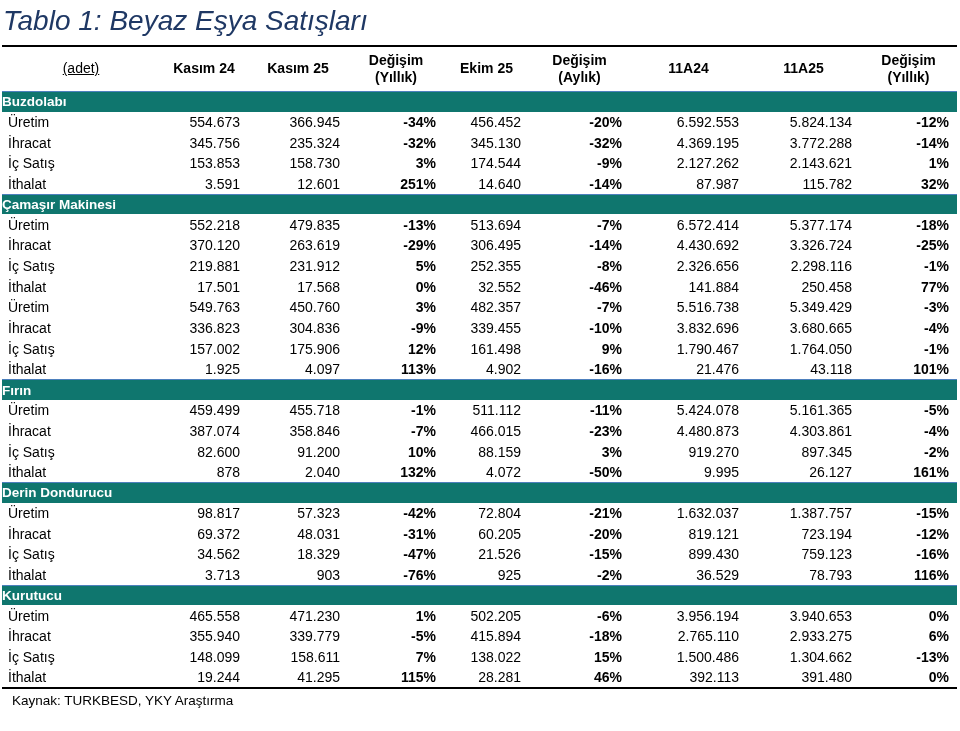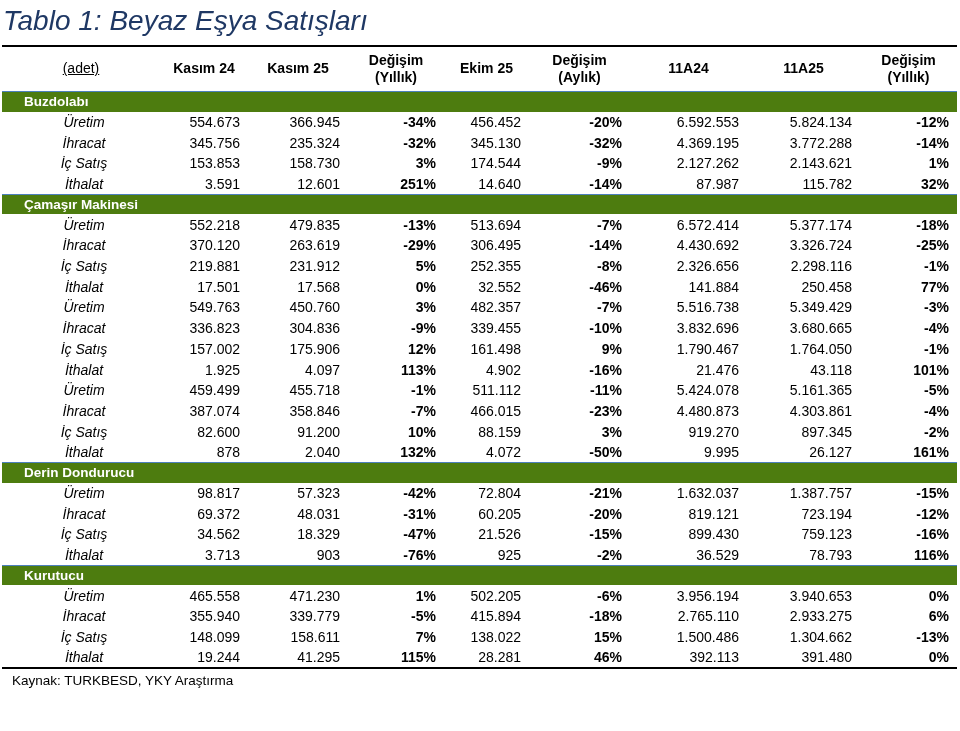--- a/index.html
+++ b/index.html
@@ -45,29 +45,29 @@
   thead th.unit-col { font-weight: normal; text-decoration: underline; }
 
   tbody td {
     font-size: 14px;
     height: 20.7px;
     padding: 0;
     vertical-align: middle;
     background: #ffffff;
   }
   tr.section-row td {
-    background: #4d7c0f;
+    background: #0f766e;
     border-top: 1px solid #4d80bd;
     color: #ffffff;
     font-weight: bold;
     font-size: 13.5px;
-    padding-left: 22px;
+    padding-left: 0;
     height: 20px;
   }
-  td.row-label { padding-left: 6px; text-align: center; font-style: italic; }
+  td.row-label { padding-left: 6px; text-align: left; }
   td.num { text-align: right; padding-right: 8px; }
   td.pct { font-weight: bold; }
 
   .source-note {
     font-size: 13.5px;
     margin: 4px 0 0 10px;
     color: #000;
   }
 </style>
 </head>
@@ -237,20 +237,23 @@
           <td class="row-label">İthalat</td>
           <td class="num">1.925</td>
           <td class="num">4.097</td>
           <td class="num pct">113%</td>
           <td class="num">4.902</td>
           <td class="num pct">-16%</td>
           <td class="num">21.476</td>
           <td class="num">43.118</td>
           <td class="num pct">101%</td>
         </tr>
+        <tr class="section-row">
+          <td colspan="9">Fırın</td>
+        </tr>
         <tr>
           <td class="row-label">Üretim</td>
           <td class="num">459.499</td>
           <td class="num">455.718</td>
           <td class="num pct">-1%</td>
           <td class="num">511.112</td>
           <td class="num pct">-11%</td>
           <td class="num">5.424.078</td>
           <td class="num">5.161.365</td>
           <td class="num pct">-5%</td>

